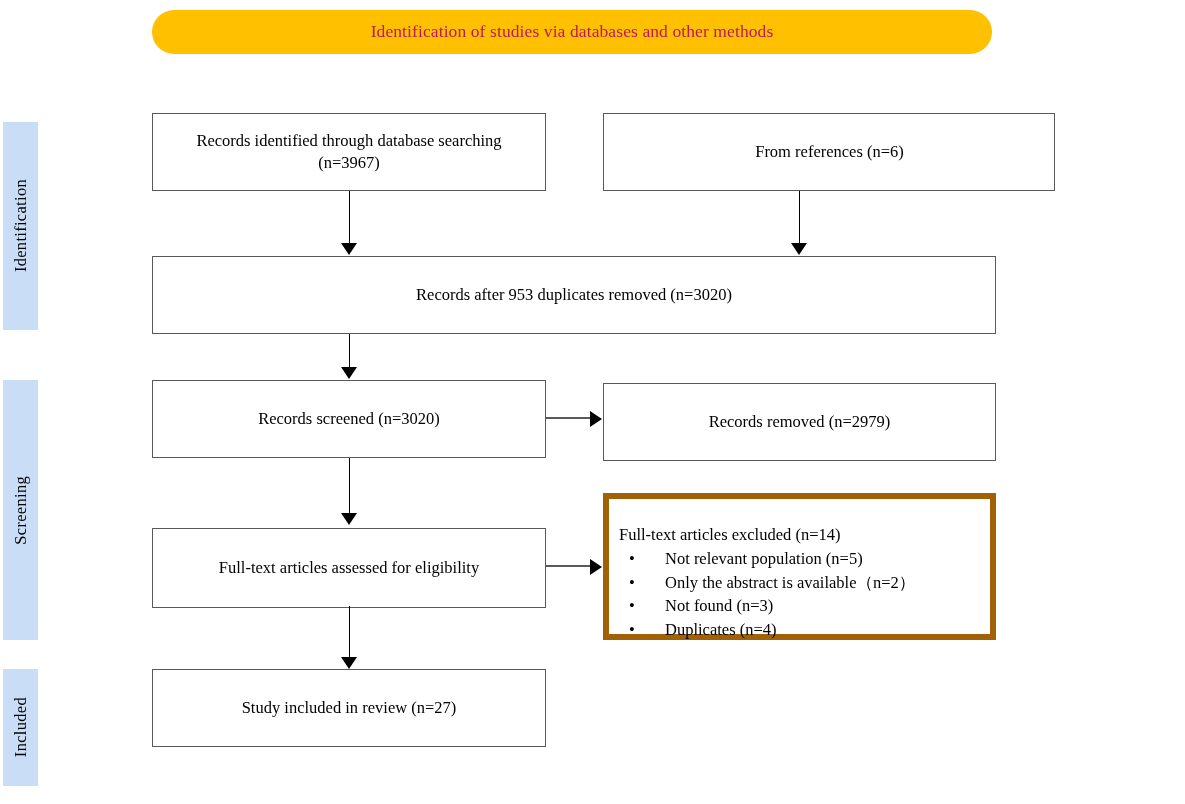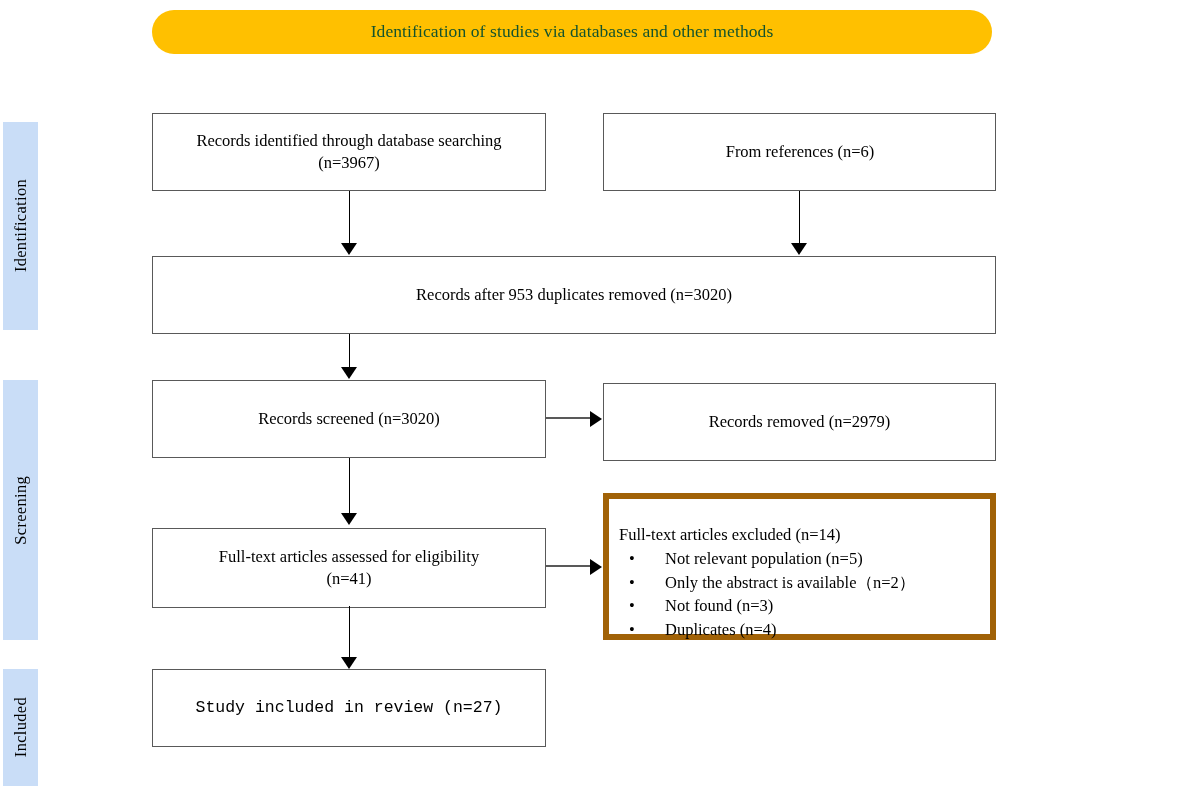--- a/index.html
+++ b/index.html
@@ -28,21 +28,21 @@
     height: 44px;
     background: #FFC000;
     border-radius: 22px;
     display: flex;
     align-items: center;
     justify-content: center;
   }
   .header-banner .banner-text {
     font-size: 17.5px;
     line-height: 1.1;
-    color: #14532d;
+    color: #be185d;
     letter-spacing: 0.1px;
   }
 
   
   .stage-bar {
     position: absolute;
     left: 3px;
     width: 35px;
     background: #C9DDF7;
     display: flex;
@@ -71,26 +71,26 @@
     align-items: center;
     justify-content: center;
     text-align: center;
     font-size: 16.5px;
     line-height: 1.35;
     padding: 4px 10px;
   }
   .flow-box .box-text { display: block; }
 
   #box-db-search   { left: 152px; top: 113px; width: 394px; height: 78px; }
-  #box-references  { left: 603px; top: 113px; width: 393px; height: 78px; padding-left: 11px; }
+  #box-references  { left: 603px; top: 113px; width: 452px; height: 78px; padding-left: 11px; }
   #box-dedup       { left: 152px; top: 256px; width: 844px; height: 78px; }
   #box-screened    { left: 152px; top: 380px; width: 394px; height: 78px; }
   #box-removed     { left: 603px; top: 383px; width: 393px; height: 78px; }
   #box-fulltext    { left: 152px; top: 528px; width: 394px; height: 80px; justify-content: center; }
-  #box-included    { left: 152px; top: 669px; width: 394px; height: 78px; font-family: Liberation Mono, monospace; }
+  #box-included    { left: 152px; top: 669px; width: 394px; height: 78px; }
 
   
   #box-excluded {
     position: absolute;
     box-sizing: border-box;
     left: 603px;
     top: 493px;
     width: 393px;
     height: 147px;
     background: #ffffff;
@@ -222,21 +222,20 @@
   <div class="flow-box" id="box-removed">
     <span class="box-text">Records removed (n=2979)</span>
   </div>
 
   <div class="conn-line-v" id="conn-v-screened"></div>
   <div class="arrow-down" id="arrow-screened"></div>
 
   <div class="flow-box" id="box-fulltext">
     <span>
       <span class="box-text">Full-text articles assessed for eligibility</span>
-      <span class="box-text">(n=41)</span>
     </span>
   </div>
 
   <div class="conn-line-h" id="conn-h-full"></div>
   <div class="arrow-right" id="arrow-h-full"></div>
 
   <div id="box-excluded">
     <span class="excl-title">Full-text articles excluded (n=14)</span>
     <ul>
       <li>

